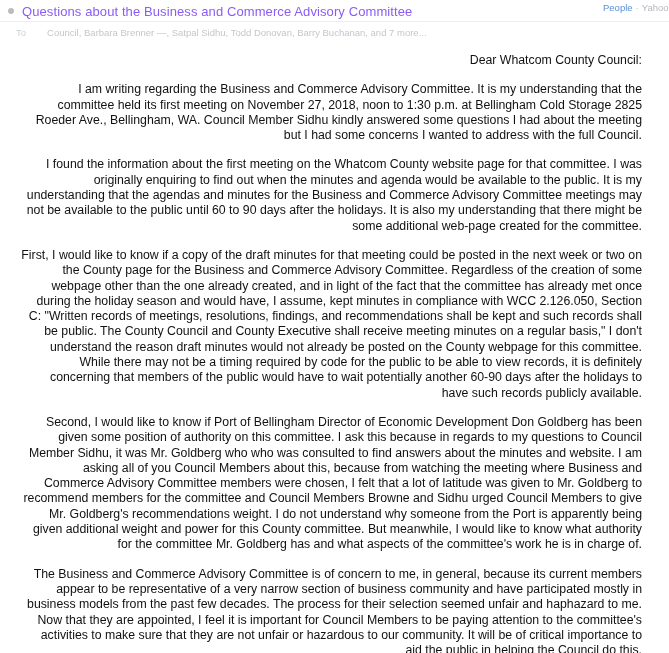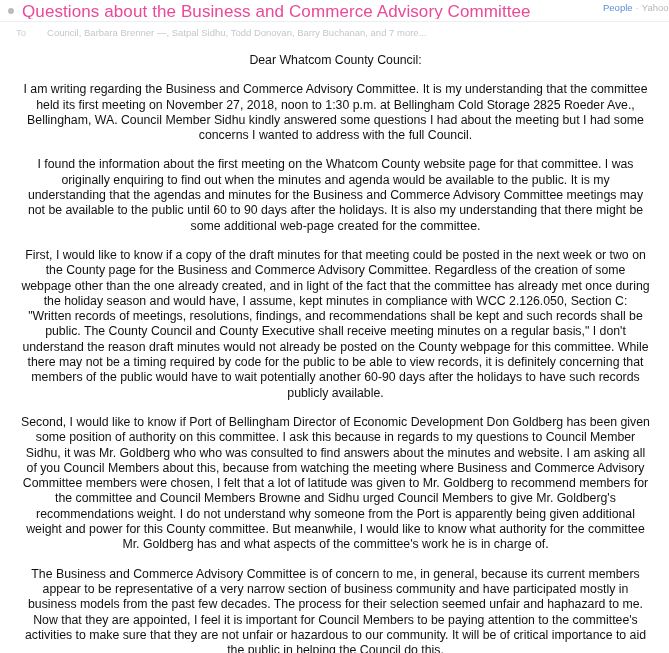--- a/index.html
+++ b/index.html
@@ -32,23 +32,23 @@
   .status-dot {
     width: 6px;
     height: 6px;
     border-radius: 50%;
     background: #b9bcc0;
     flex: 0 0 auto;
     margin-right: 8px;
     margin-left: 2px;
   }
   .subject-text {
-    font-size: 17px;
+    font-size: 13px;
     line-height: 15px;
-    color: #ec4899;
+    color: #8b5cf6;
     white-space: nowrap;
     overflow: hidden;
     letter-spacing: 0.1px;
   }
   .header-right {
     position: absolute;
     right: 0;
     top: 0;
     height: 14px;
     display: flex;
@@ -93,22 +93,22 @@
   }
 
   
   .mail-body {
     padding: 12px 19px 0 21px;
     font-size: 12.3px;
     line-height: 15.3px;
     color: #111111;
   }
   .mail-body p {
-    margin: 0 0 14px 0;
-    text-align: center;
+    margin: 0 8px 14px 0;
+    text-align: right;
   }
   .mail-body b {
     font-weight: normal;
   }
 </style>
 </head>
 <body>
 
 <div class="mail-header">
   <div class="subject-row">

